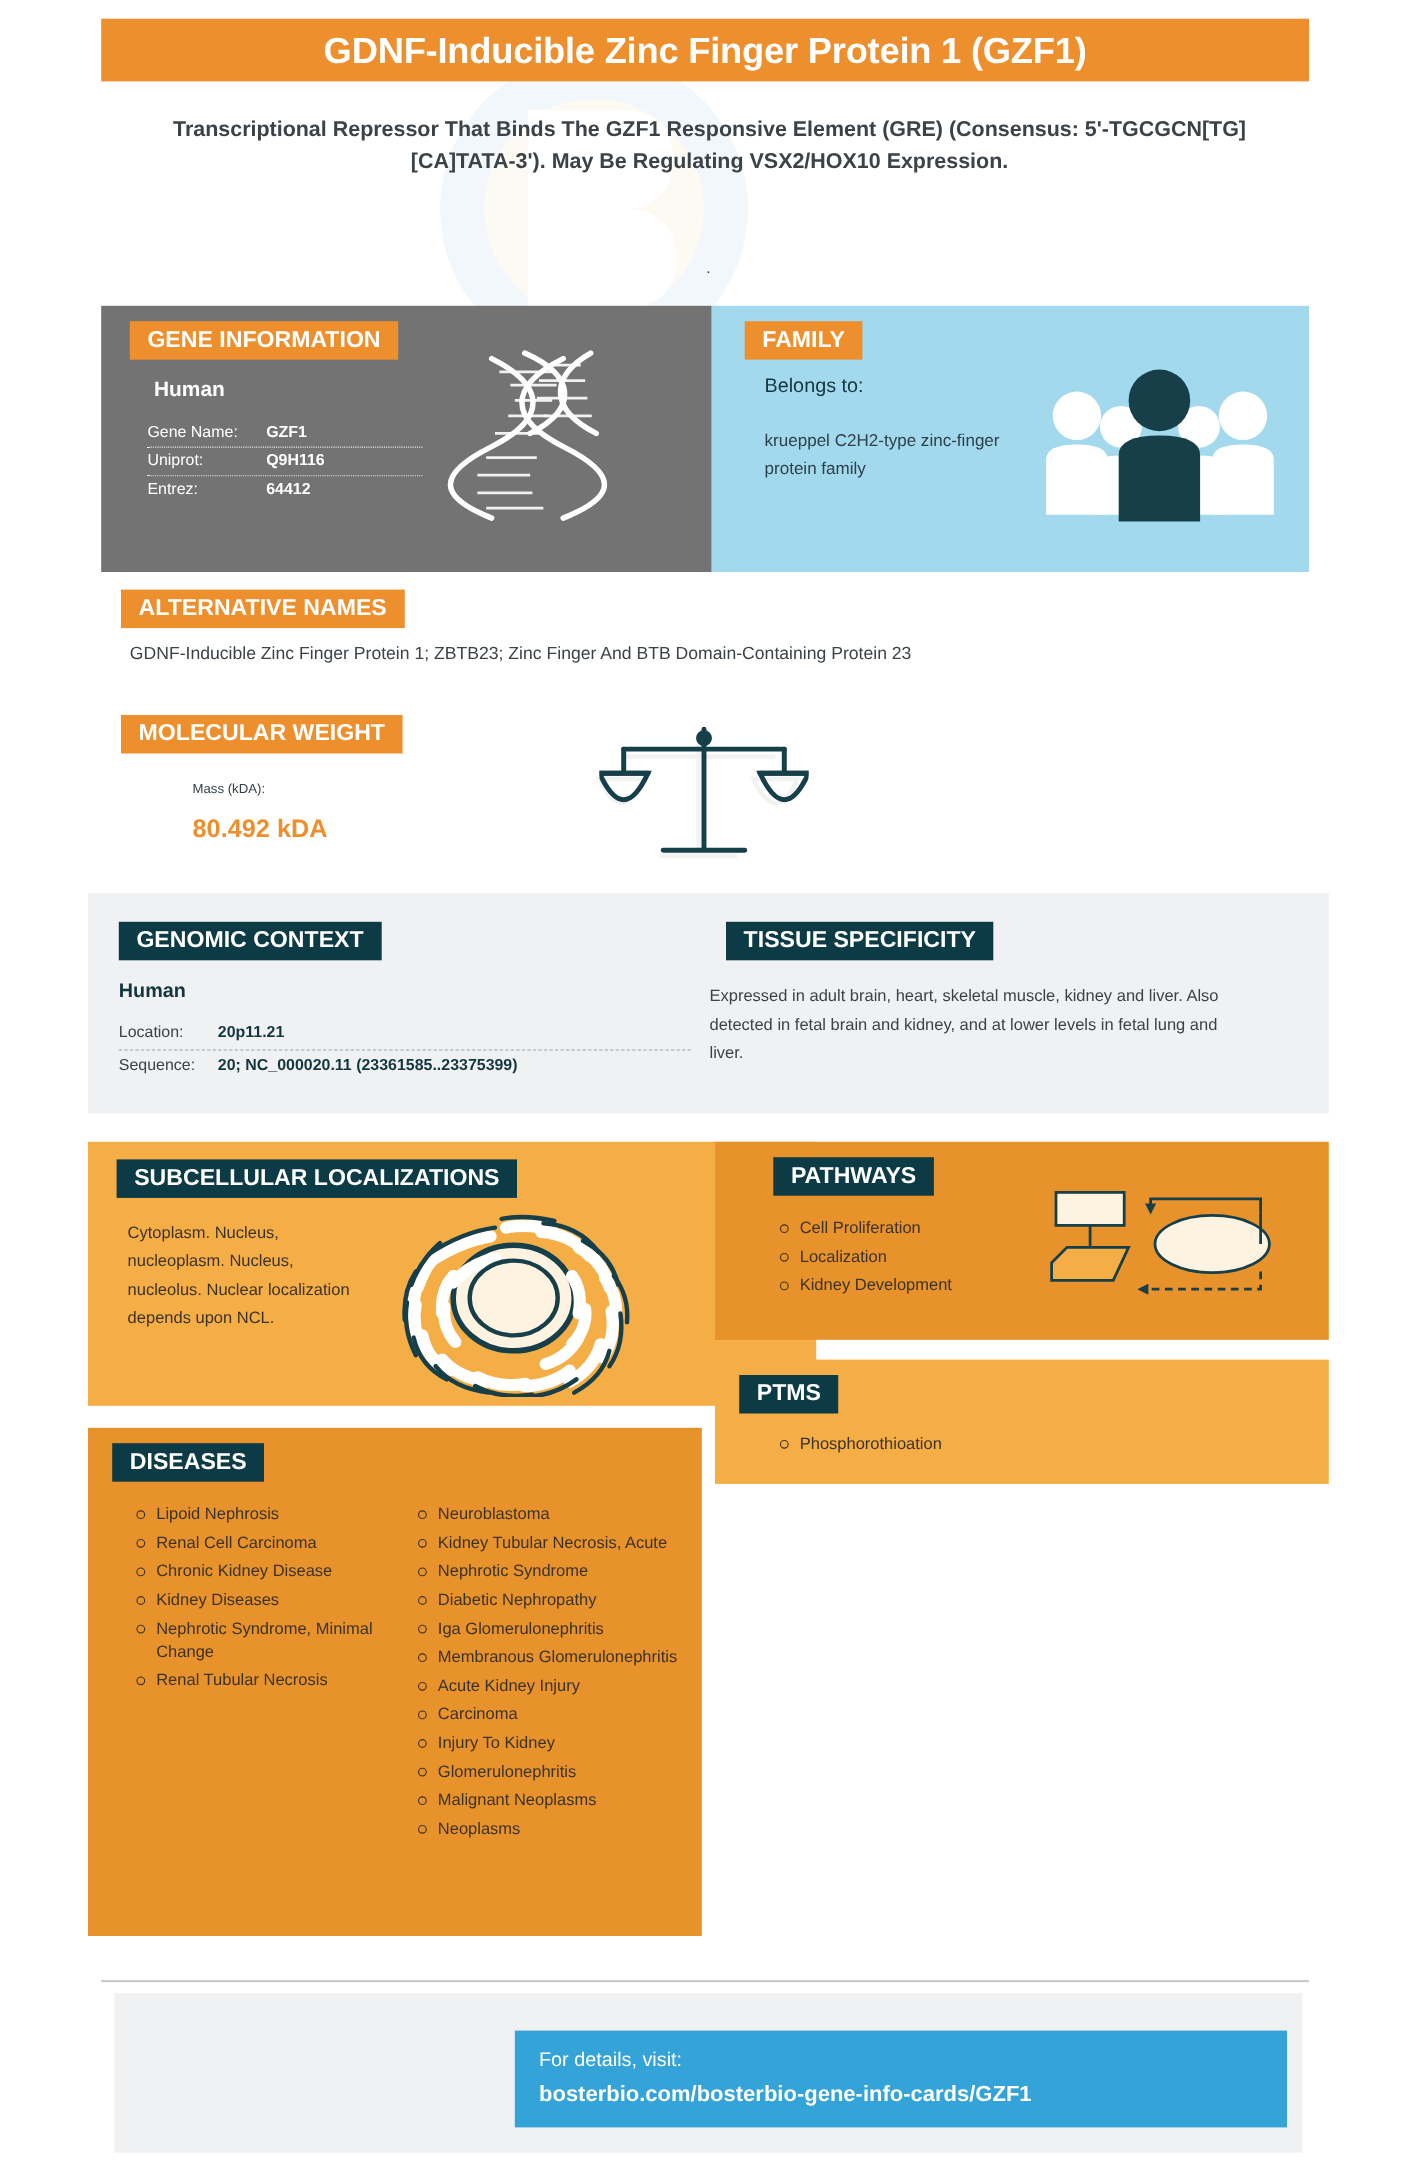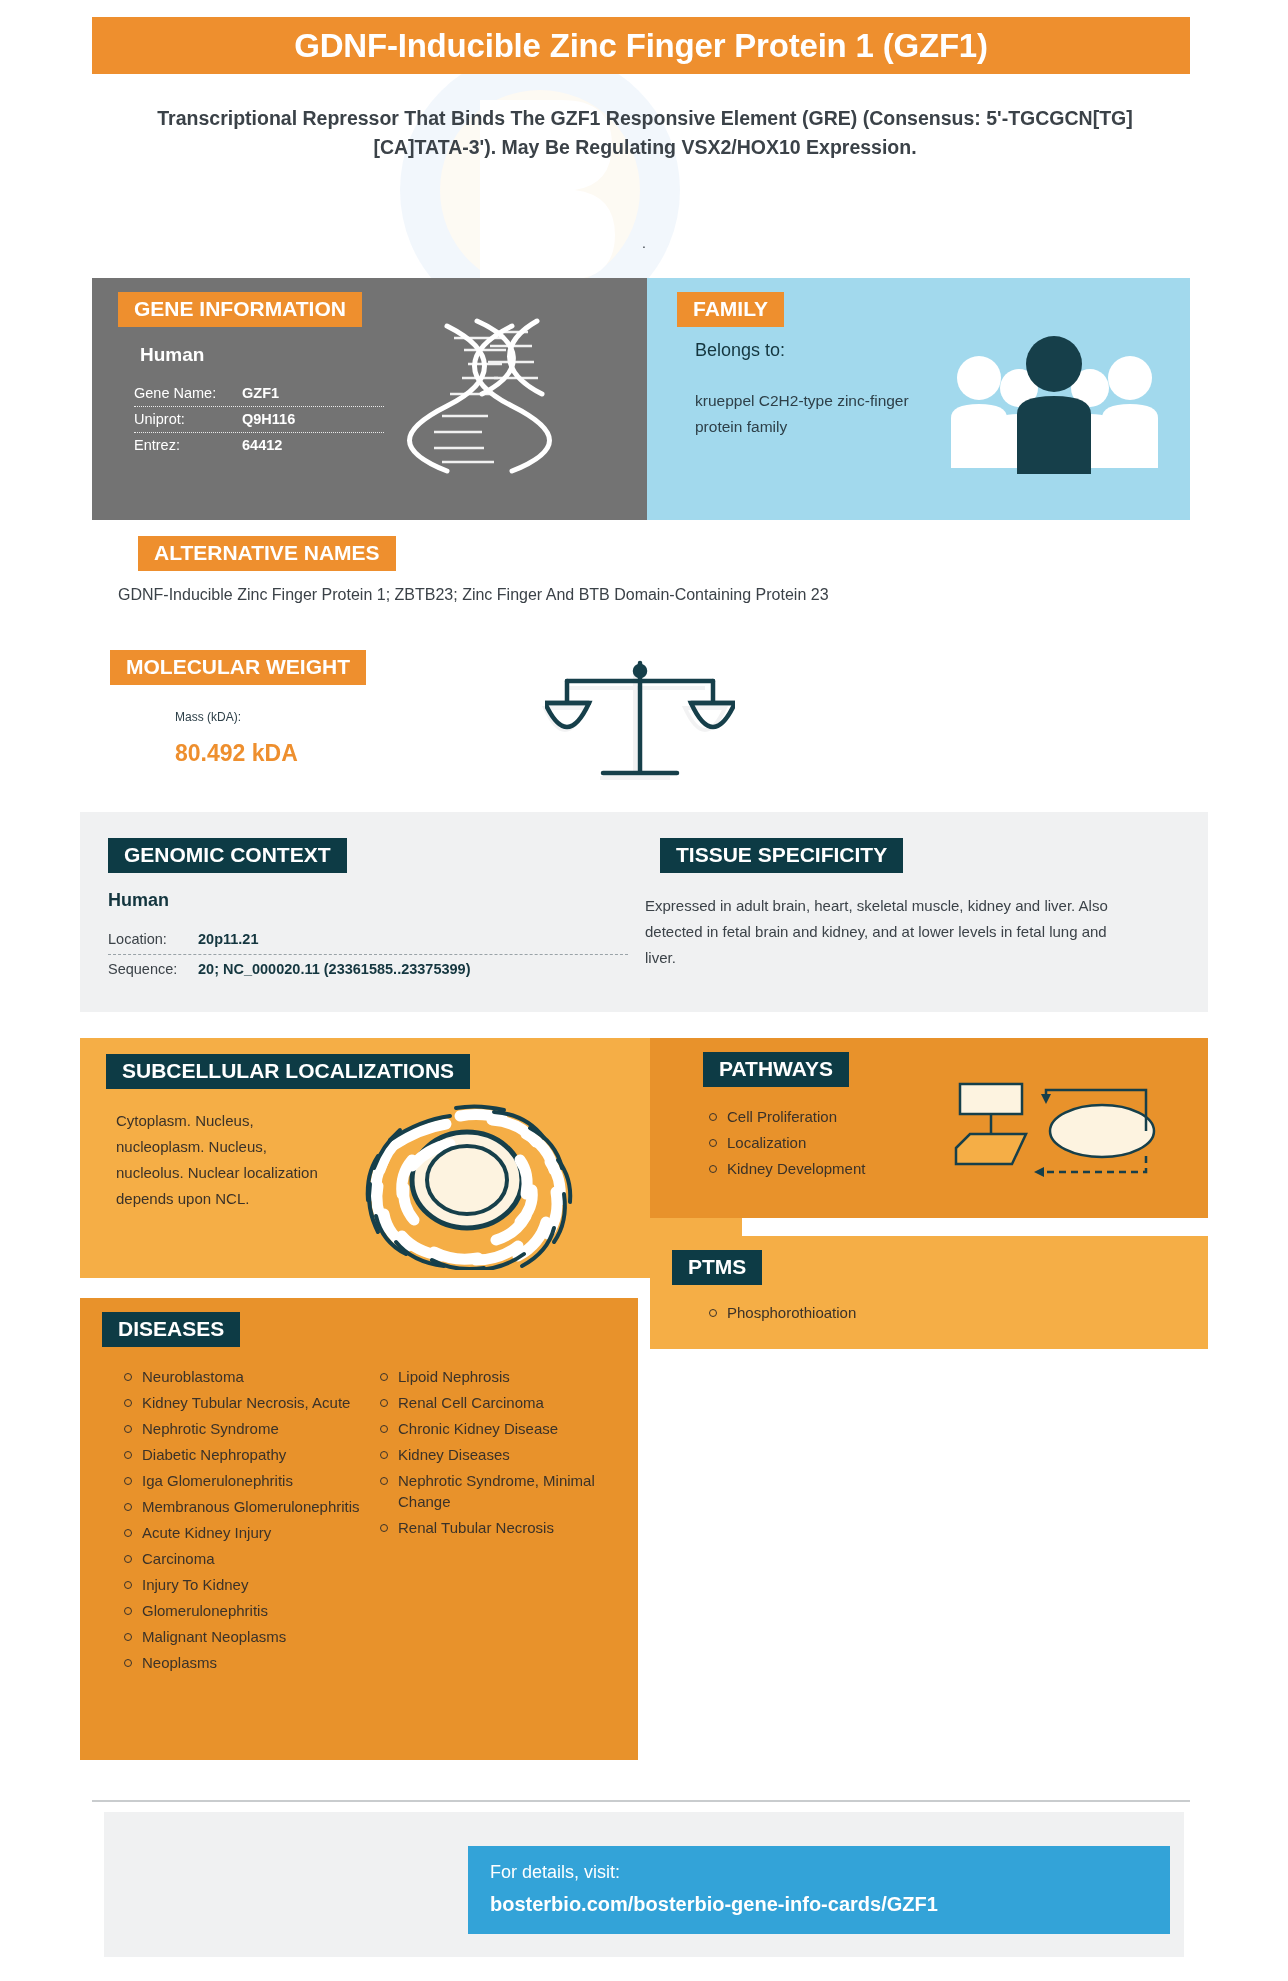--- a/index.html
+++ b/index.html
@@ -103,21 +103,21 @@
     position: absolute; left: 48px; top: 62px;
     color: #14363f; font-size: 18px; font-weight: normal;
   }
   .family-text {
     position: absolute; left: 48px; top: 110px; width: 215px;
     color: #2e4049; font-size: 15.5px; line-height: 26px;
   }
   .people-icon { position: absolute; left: 300px; top: 48px; }
 
   
-  .alt-tag-wrap { position: absolute; left: 110px; top: 536px; z-index: 2; margin-left: 28px; }
+  .alt-tag-wrap { position: absolute; left: 110px; top: 536px; z-index: 2; }
   .alt-text {
     position: absolute; left: 118px; top: 586px; width: 1050px;
     color: #3b4248; font-size: 16px; z-index: 2;
   }
 
   
   .mw-tag-wrap { position: absolute; left: 110px; top: 650px; z-index: 2; }
   .mw-label {
     position: absolute; left: 175px; top: 710px;
     color: #2e4049; font-size: 12px; z-index: 2;
@@ -452,41 +452,41 @@
       <li>Phosphorothioation</li>
     </ul>
   </div>
 
   <div class="dis-box">
     <div class="dis-tag-wrap">
       <span class="tag dark">DISEASES</span>
     </div>
     <div class="dis-cols">
       <ul class="bullets dis-col">
+        <li>Lipoid Nephrosis</li>
+        <li>Renal Cell Carcinoma</li>
+        <li>Chronic Kidney Disease</li>
+        <li>Kidney Diseases</li>
+        <li>Nephrotic Syndrome, Minimal Change</li>
+        <li>Renal Tubular Necrosis</li>
+      </ul>
+      <ul class="bullets dis-col">
         <li>Neuroblastoma</li>
         <li>Kidney Tubular Necrosis, Acute</li>
         <li>Nephrotic Syndrome</li>
         <li>Diabetic Nephropathy</li>
         <li>Iga Glomerulonephritis</li>
         <li>Membranous Glomerulonephritis</li>
         <li>Acute Kidney Injury</li>
         <li>Carcinoma</li>
         <li>Injury To Kidney</li>
         <li>Glomerulonephritis</li>
         <li>Malignant Neoplasms</li>
         <li>Neoplasms</li>
       </ul>
-      <ul class="bullets dis-col">
-        <li>Lipoid Nephrosis</li>
-        <li>Renal Cell Carcinoma</li>
-        <li>Chronic Kidney Disease</li>
-        <li>Kidney Diseases</li>
-        <li>Nephrotic Syndrome, Minimal Change</li>
-        <li>Renal Tubular Necrosis</li>
-      </ul>
     </div>
   </div>
 
   <div class="footer-rule"></div>
   <div class="footer-bg"></div>
   <div class="footer-banner">
     <div class="footer-visit">For details, visit:</div>
     <div class="footer-url">bosterbio.com/bosterbio-gene-info-cards/GZF1</div>
   </div>
 

